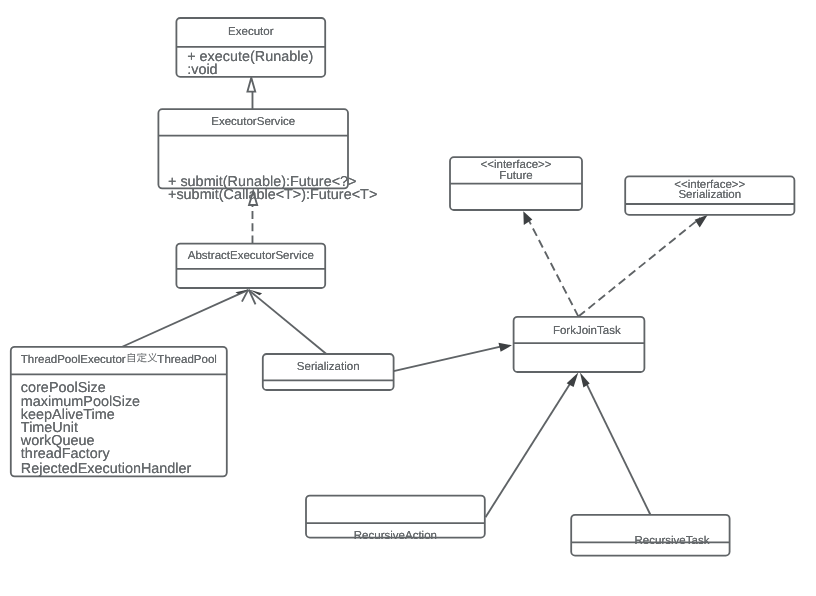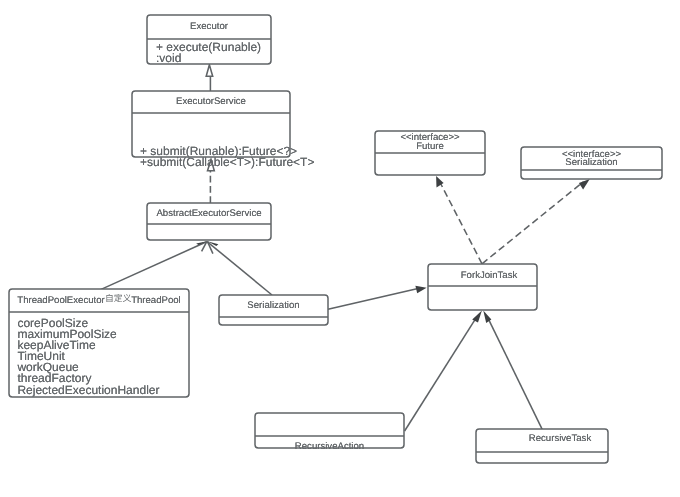--- a/index.html
+++ b/index.html
@@ -126,14 +126,14 @@
 <div class="uml" style="left:521px;top:147px;width:141px;height:32px;">
   <div class="hdr" style="top:3.5px;line-height:8.6px;">
     <div>&lt;&lt;interface&gt;&gt;</div>
     <div>Serialization</div>
   </div>
 </div>
 <div class="uml" style="left:255px;top:413px;width:149px;height:35px;">
   <div class="hdr" style="top:6px;margin-top:22px;">RecursiveAction</div>
 </div>
 <div class="uml" style="left:476px;top:429px;width:132px;height:34px;">
-  <div class="hdr" style="top:4px;padding-left:36px;">RecursiveTask</div>
+  <div class="hdr" style="top:16px;padding-left:36px;">RecursiveTask</div>
 </div>
 
 </body></html>

